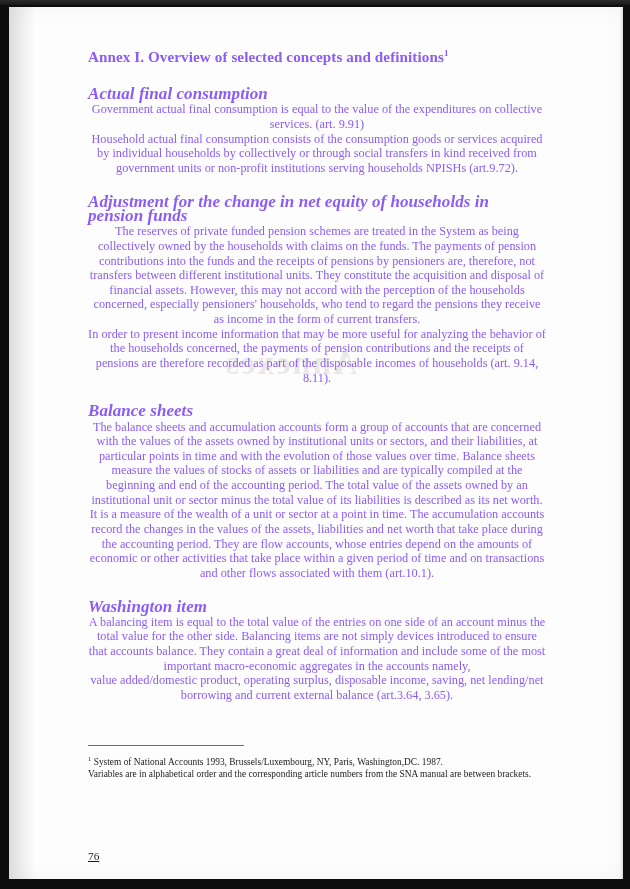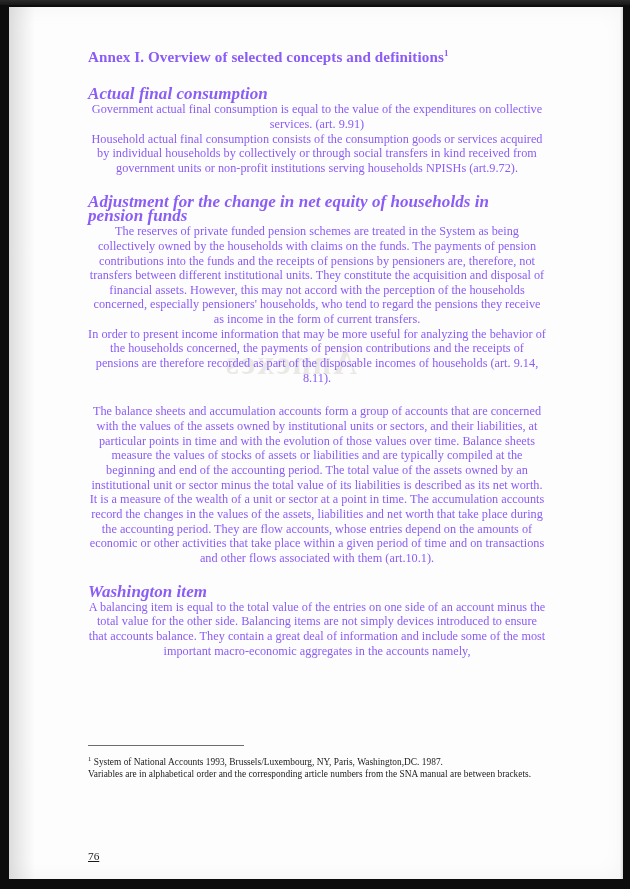--- a/index.html
+++ b/index.html
@@ -168,26 +168,28 @@
         <p class="para">Household actual final consumption consists of the consumption goods or services acquired by individual households by collectively or through social transfers in kind received from government units or non-profit institutions serving households NPISHs (art.9.72).</p>
       </div>
 
       <div class="section">
         <p class="section-heading">Adjustment for the change in net equity of households in pension funds</p>
         <p class="para">The reserves of private funded pension schemes are treated in the System as being collectively owned by the households with claims on the funds. The payments of pension contributions into the funds and the receipts of pensions by pensioners are, therefore, not transfers between different institutional units. They constitute the acquisition and disposal of financial assets. However, this may not accord with the perception of the households concerned, especially pensioners' households, who tend to regard the pensions they receive as income in the form of current transfers.</p>
         <p class="para">In order to present income information that may be more useful for analyzing the behavior of the households concerned, the payments of pension contributions and the receipts of pensions are therefore recorded as part of the disposable incomes of households (art. 9.14, 8.11).</p>
       </div>
 
       <div class="section">
+        <p class="section-heading">Balance sheets</p>
         <p class="para">The balance sheets and accumulation accounts form a group of accounts that are concerned with the values of the assets owned by institutional units or sectors, and their liabilities, at particular points in time and with the evolution of those values over time. Balance sheets measure the values of stocks of assets or liabilities and are typically compiled at the beginning and end of the accounting period. The total value of the assets owned by an institutional unit or sector minus the total value of its liabilities is described as its net worth. It is a measure of the wealth of a unit or sector at a point in time. The accumulation accounts record the changes in the values of the assets, liabilities and net worth that take place during the accounting period. They are flow accounts, whose entries depend on the amounts of economic or other activities that take place within a given period of time and on transactions and other flows associated with them (art.10.1).</p>
       </div>
 
       <div class="section">
         <p class="section-heading">Washington item</p>
         <p class="para">A balancing item is equal to the total value of the entries on one side of an account minus the total value for the other side. Balancing items are not simply devices introduced to ensure that accounts balance. They contain a great deal of information and include some of the most important macro-economic aggregates in the accounts namely,</p>
+        <p class="para">value added/domestic product, operating surplus, disposable income, saving, net lending/net borrowing and  current external balance (art.3.64, 3.65).</p>
       </div>
 
     </div>
 
     <div id="footnote-area">
       <div id="footnote-rule"></div>
       <p class="footnote-text"><sup>1</sup><span> System of National Accounts 1993, Brussels/Luxembourg, NY, Paris,  Washington,DC. 1987.</span></p>
       <p class="footnote-text">Variables are in alphabetical order and the corresponding article numbers from the SNA manual are between brackets.</p>
     </div>
 

